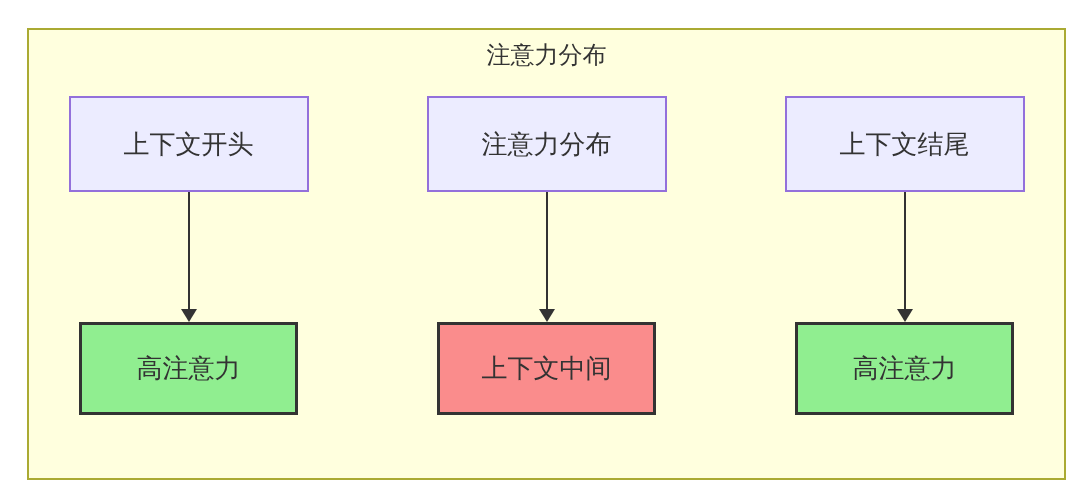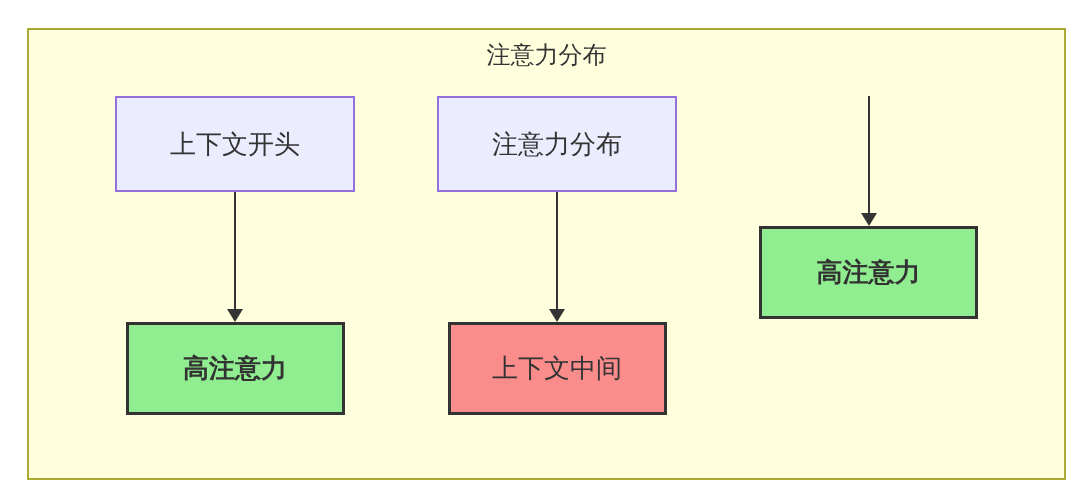--- a/index.html
+++ b/index.html
@@ -33,21 +33,21 @@
     padding-top: 9px;
     text-align: center;
     font-size: 24px;
     line-height: 32px;
     font-weight: 400;
     color: var(--text-color);
   }
   .columns-row {
     display: flex;
     justify-content: center;
-    gap: 82px;
+    gap: 118px;
   }
   .flow-column {
     display: flex;
     flex-direction: column;
     align-items: center;
   }
   .source-node {
     width: 240px; height: 96px;
     background: var(--source-fill);
     border: 2px solid var(--source-border);
@@ -76,21 +76,21 @@
   }
   .result-node {
     width: 219px; height: 93px;
     border: 3px solid var(--result-border);
     display: flex;
     align-items: center;
     justify-content: center;
     font-size: 26px;
     color: var(--text-color);
   }
-  .result-node[data-level="high"] { background: var(--high-fill); font-weight: bold; }
+  .result-node[data-level="high"] { background: var(--high-fill); }
   .result-node[data-level="low"]  { background: var(--low-fill); }
 </style>
 </head>
 <body>
 
 <div class="diagram-container">
   <div class="diagram-title">注意力分布</div>
   <div class="columns-row">
 
     <div class="flow-column">
@@ -113,20 +113,23 @@
       <div class="arrow-connector">
         <div class="arrow-line"></div>
         <div class="arrowhead"></div>
       </div>
       <div class="result-node" data-level="low">
         <span>上下文中间</span>
       </div>
     </div>
 
     <div class="flow-column">
+      <div class="source-node">
+        <span>上下文结尾</span>
+      </div>
       <div class="arrow-connector">
         <div class="arrow-line"></div>
         <div class="arrowhead"></div>
       </div>
       <div class="result-node" data-level="high">
         <span>高注意力</span>
       </div>
     </div>
 
   </div>

